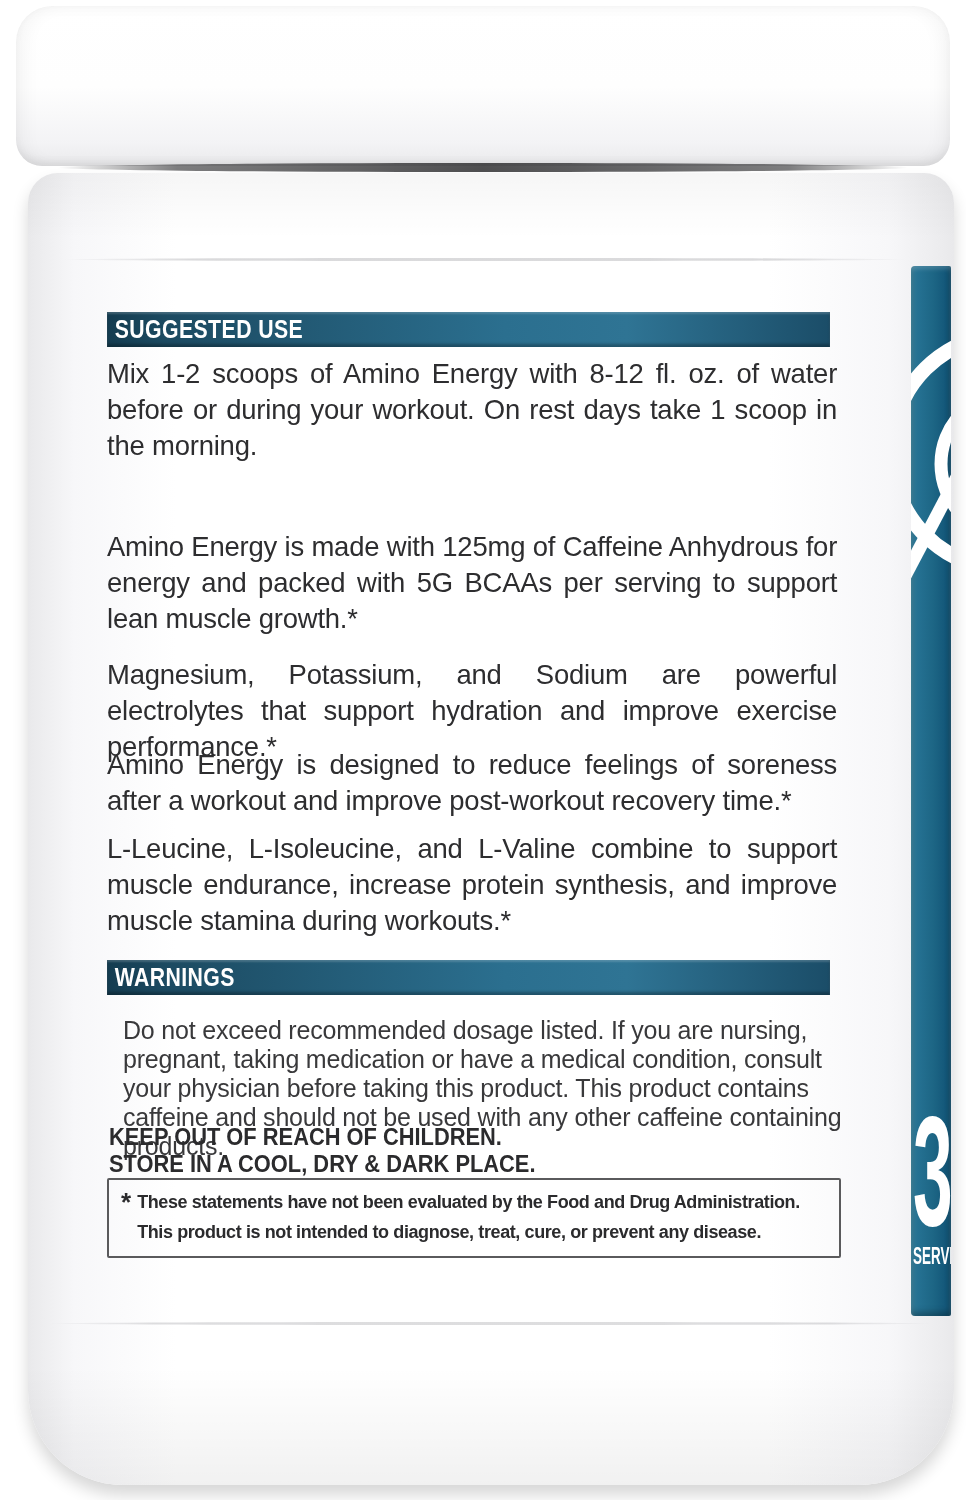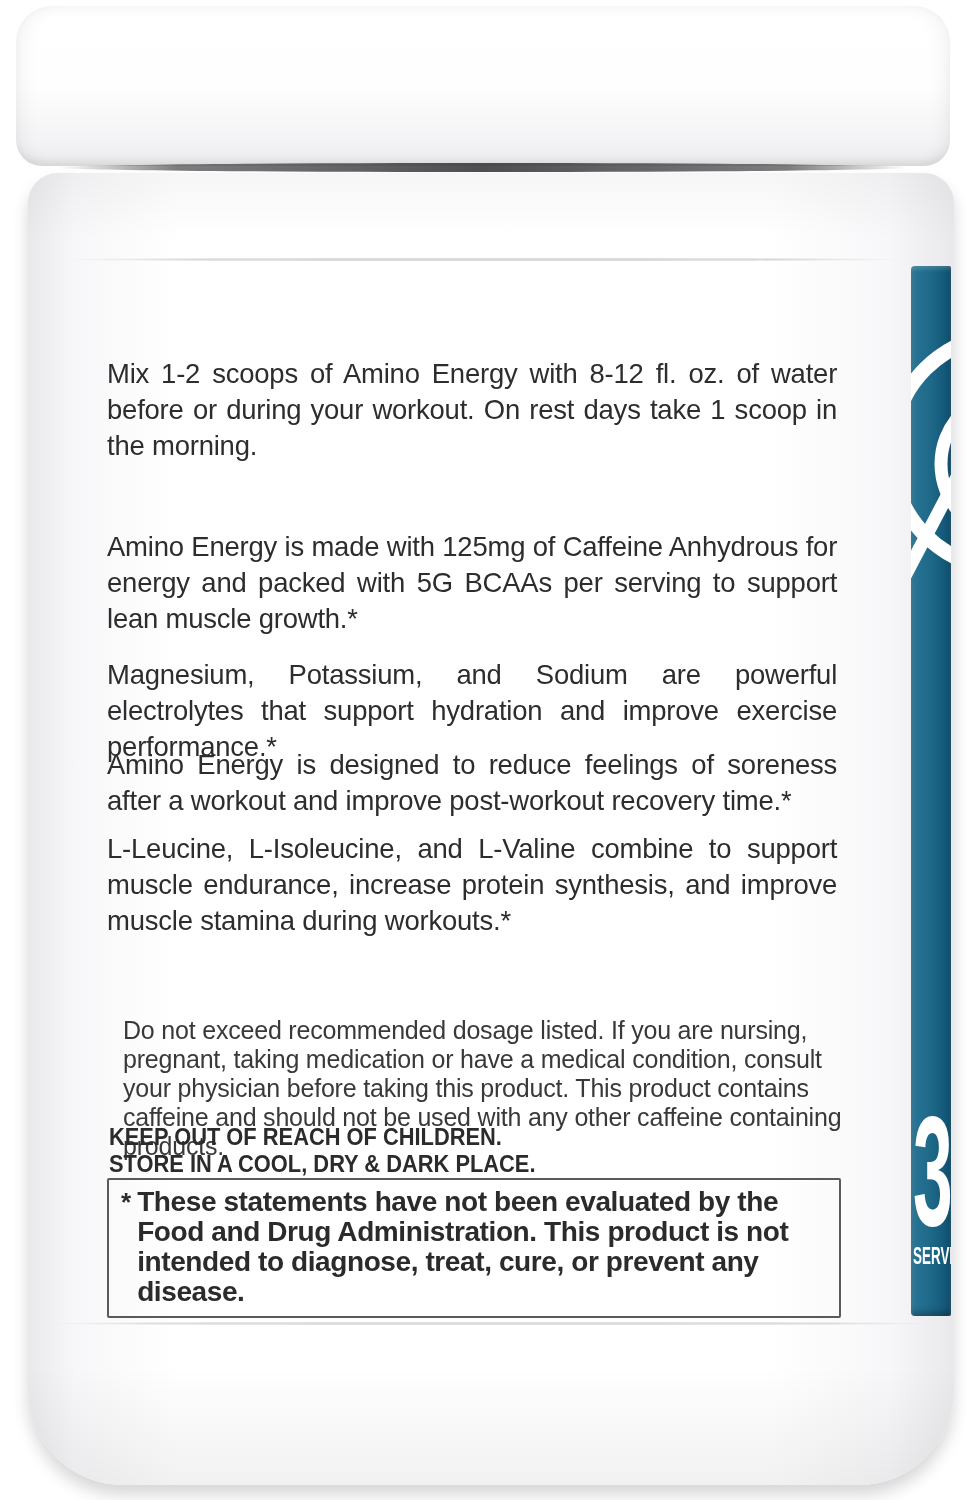--- a/index.html
+++ b/index.html
@@ -60,41 +60,47 @@
     font-size:25px;line-height:29px;color:#39393b;letter-spacing:-0.2px;text-align:left;}
 
   .keep{position:absolute;left:109px;margin:0;font-weight:700;font-size:23px;line-height:26px;
     color:#2b2b2d;white-space:nowrap;transform:scaleX(0.95);transform-origin:left top;}
   #keep1{top:1124px;}
   #keep2{top:1151px;}
 
   .disclaimer-box{position:absolute;left:107px;top:1178px;width:734px;box-sizing:border-box;
     border:2px solid #5a5a5c;border-radius:2px;padding:7px 10px 9px 12px;display:flex;gap:6px;}
   .disclaimer-box .marker{font-weight:700;font-size:26px;line-height:30px;color:#2b2b2d;flex:0 0 auto;}
-  .disclaimer-box .disc-text{font-weight:700;font-size:28px;line-height:30px;color:#2b2b2d;letter-spacing:-0.4px;}
+  .disclaimer-box .disc-text{font-weight:700;font-size:18px;line-height:30px;color:#2b2b2d;letter-spacing:-0.4px;}
 </style>
 </head>
 <body>
 
 <div class="scene">
 
   <div class="lid"></div>
   <div class="lid-seam"></div>
 
   <div class="tub-body"></div>
   <div class="shoulder-line"></div>
   <div class="bottom-seam"></div>
 
+  <div class="bar" id="bar-suggested">
+    <span>SUGGESTED USE</span>
+  </div>
   <p class="cond" id="p-suggested">Mix 1-2 scoops of Amino Energy with 8-12 fl. oz. of water before or during your workout. On rest days take 1 scoop in the morning.</p>
 
   <p class="cond" id="p-b1">Amino Energy is made with 125mg of Caffeine Anhydrous for energy and packed with 5G BCAAs per serving to support lean muscle growth.*</p>
   <p class="cond" id="p-b2">Magnesium, Potassium, and Sodium are powerful electrolytes that support hydration and improve exercise performance.*</p>
   <p class="cond" id="p-b3">Amino Energy is designed to reduce feelings of soreness after a workout and improve post-workout recovery time.*</p>
   <p class="cond" id="p-b4">L-Leucine, L-Isoleucine, and L-Valine combine to support muscle endurance, increase protein synthesis, and improve muscle stamina during workouts.*</p>
 
+  <div class="bar" id="bar-warnings">
+    <span>WARNINGS</span>
+  </div>
   <p class="plain">Do not exceed recommended dosage listed. If you are nursing, pregnant, taking medication or have a medical condition, consult your physician before taking this product. This product contains caffeine and should not be used with any other caffeine containing products.</p>
 
   <p class="keep" id="keep1">KEEP OUT OF REACH OF CHILDREN.</p>
   <p class="keep" id="keep2">STORE IN A COOL, DRY &amp; DARK PLACE.</p>
 
   <div class="disclaimer-box">
     <span class="marker">*</span>
     <span class="disc-text">These statements have not been evaluated by the Food and Drug Administration. This product is not intended to diagnose, treat, cure, or prevent any disease.</span>
   </div>
 

